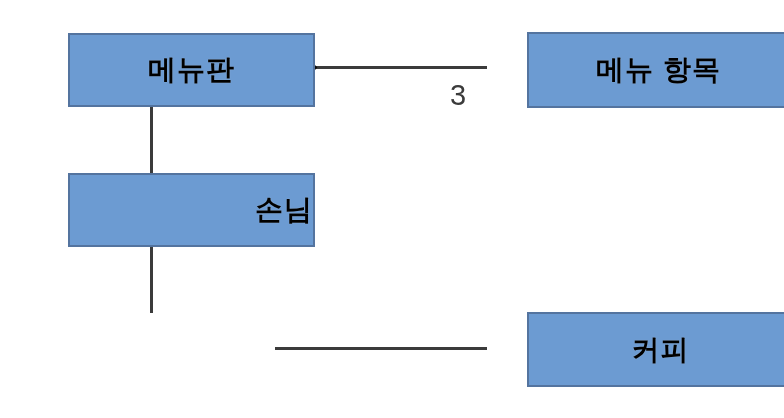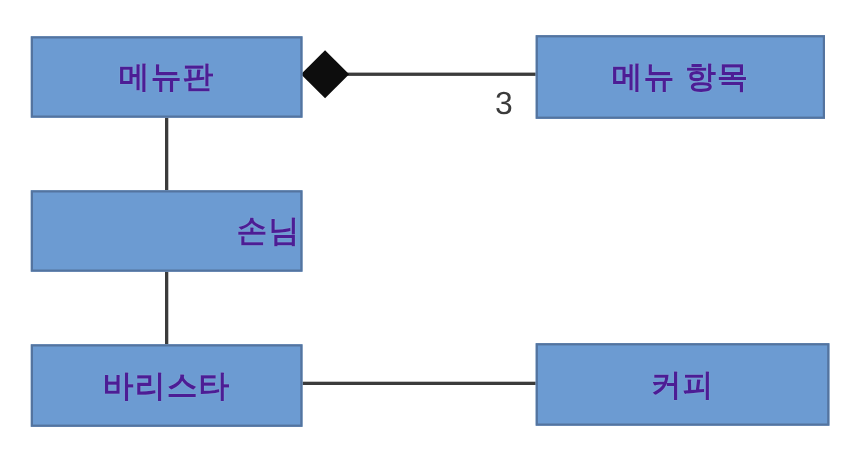--- a/index.html
+++ b/index.html
@@ -16,25 +16,26 @@
     overflow: hidden;
   }
   .node {
     position: absolute;
     box-sizing: border-box;
     background: #6c9bd2;
     border: 2px solid #54749f;
     display: flex;
     align-items: center;
     justify-content: center;
-    color: #4c1d95;
+    color: #000000;
     font-weight: bold;
     font-size: 28px;
     letter-spacing: 1px;
     text-shadow: 0 0 1px rgba(255,255,255,0.4);
+    margin-left: 40px;
   }
   .node-menu-board { left: 28px;  top: 33px;  width: 247px; height: 74px; }
   .node-menu-item  { left: 487px; top: 32px;  width: 263px; height: 76px; }
   .node-customer   { left: 28px;  top: 173px; width: 247px; height: 74px; justify-content: flex-end; }
   .node-barista    { left: 28px;  top: 313px; width: 247px; height: 75px; }
   .node-coffee     { left: 487px; top: 312px; width: 267px; height: 75px; }
 
   .edge {
     position: absolute;
     background: #3b3b3b;
@@ -85,21 +86,18 @@
   </div>
 
   <div class="node node-menu-item">
     <span>메뉴 항목</span>
   </div>
 
   <div class="node node-customer">
     <span>손님</span>
   </div>
 
-  <div class="node node-barista">
-    <span>바리스타</span>
-  </div>
 
   <div class="node node-coffee">
     <span>커피</span>
   </div>
 
 </div>
 
 </body></html>

